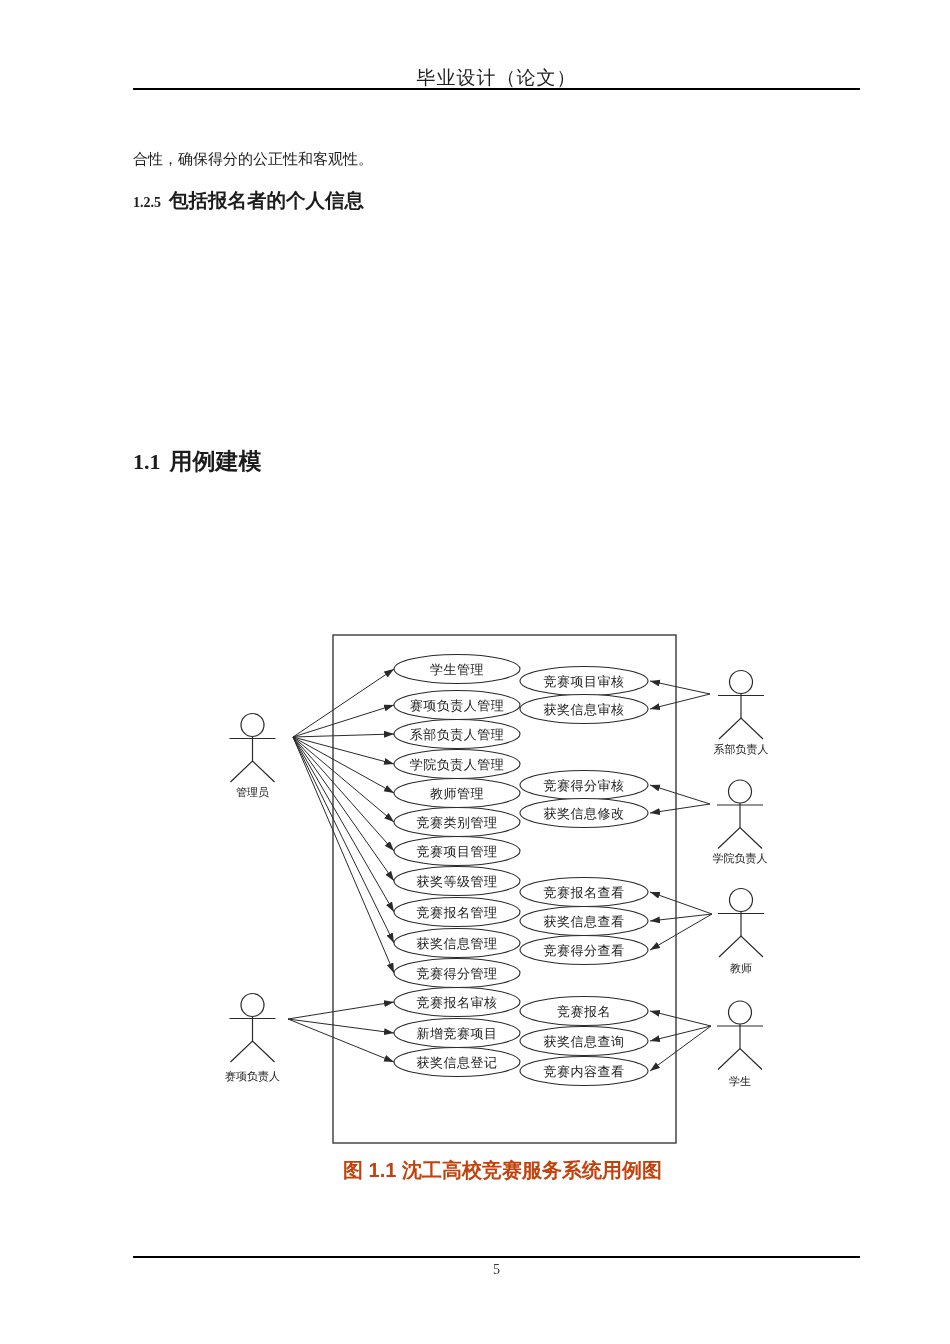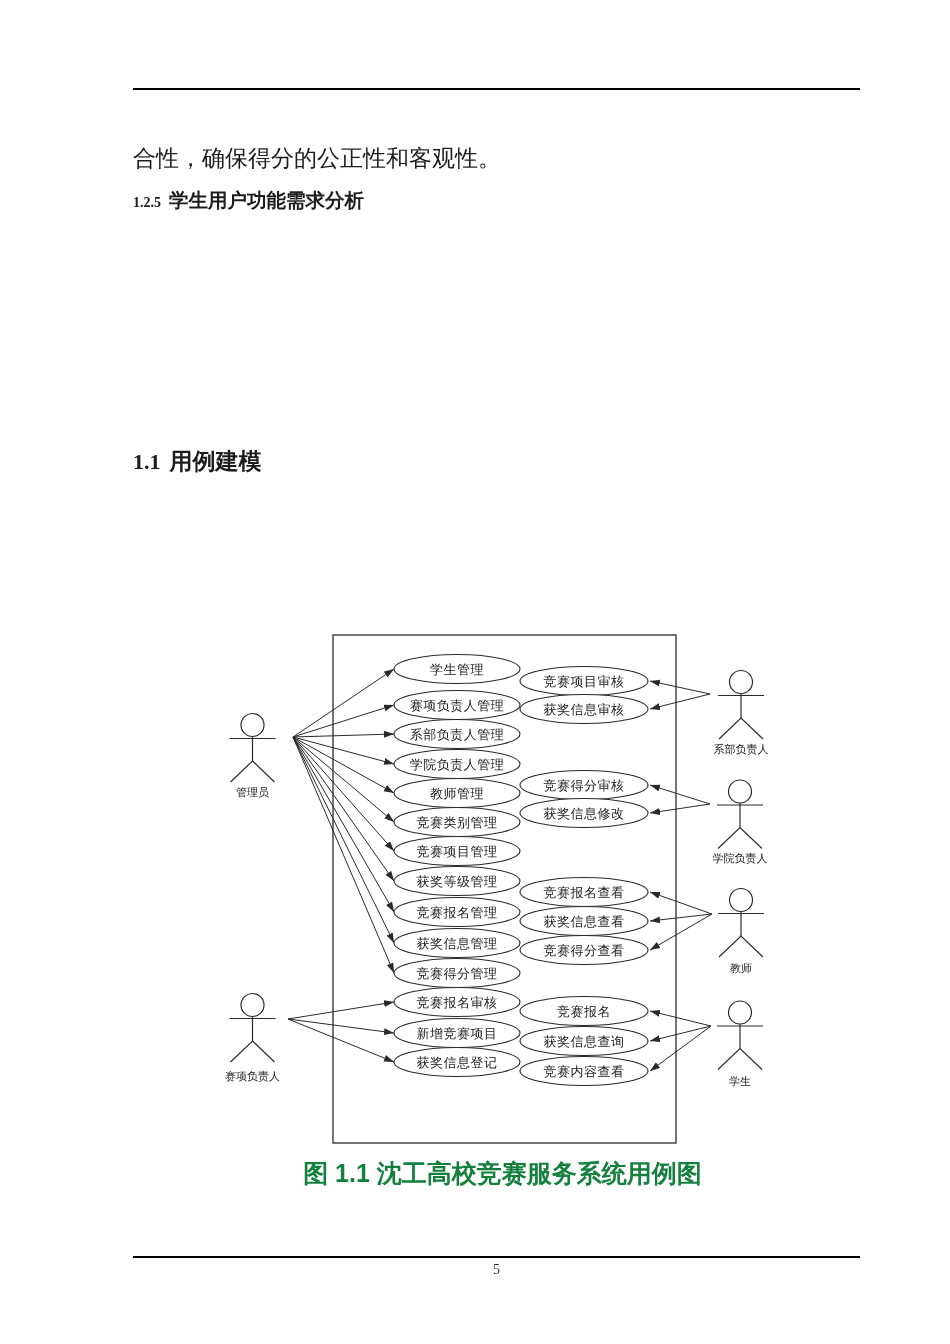--- a/index.html
+++ b/index.html
@@ -4,51 +4,52 @@
 <style>
   html,body{margin:0;padding:0;background:#ffffff;}
   .page{position:relative;width:950px;height:1344px;background:#ffffff;overflow:hidden;
         font-family:"Liberation Serif", serif;color:#1c1c1c;}
   .abs{position:absolute;}
   .col{left:133px;width:727px;}
   .header-title{top:64px;height:28px;line-height:28px;text-align:center;font-size:19px;letter-spacing:1px;color:#1f1f1f;}
   .header-rule{top:88px;height:2px;background:#000;}
   .footer-rule{top:1256px;height:2px;background:#000;}
   .page-num{top:1262px;text-align:center;font-size:14px;color:#333;}
-  .lead{top:144px;font-size:23px;line-height:30px;}
+  .lead{top:144px;font-size:15px;line-height:30px;}
   .para{font-size:19.5px;line-height:30px;text-align:justify;text-indent:39px;}
   .para sup{font-size:12px;line-height:0;}
   .h2{font-size:19.5px;line-height:28px;}
   .h2 .num{font-family:"Liberation Serif", serif;font-weight:bold;font-size:14px;margin-right:8px;}
   .h2 .ttl{font-family:"Liberation Sans", sans-serif;font-weight:bold;}
   .h1{font-size:23px;line-height:32px;}
   .h1 .num{font-family:"Liberation Serif", serif;font-weight:bold;font-size:22px;margin-right:9px;}
   .h1 .ttl{font-family:"Liberation Sans", sans-serif;font-weight:bold;text-align:right;}
   .figure-svg{left:130px;top:625px;width:745px;height:530px;}
   .caption{left:130px;top:1157px;width:745px;text-align:center;
-           font-family:"Liberation Sans", sans-serif;font-weight:bold;font-size:25px;color:#15803d;}
+           font-family:"Liberation Sans", sans-serif;font-weight:bold;font-size:20px;color:#c2410c;}
   
   .uc{fill:#ffffff;stroke:#2a2a2a;stroke-width:1.1;}
   .ucl{font-family:"Liberation Sans", sans-serif;font-size:13px;fill:#1a1a1a;text-anchor:middle;letter-spacing:0.5px;}
   .al{font-family:"Liberation Sans", sans-serif;font-size:11px;fill:#1a1a1a;text-anchor:middle;}
   .stick{stroke:#2a2a2a;stroke-width:1.2;fill:none;}
   .edge{stroke:#2a2a2a;stroke-width:1;marker-end:url(#arw);}
   .boundary{fill:none;stroke:#3a3a3a;stroke-width:1.4;}
 </style>
 </head>
 <body>
 
 <div class="page">
 
+  <div class="abs col header-title">毕业设计（论文）</div>
   <div class="abs col header-rule"></div>
 
   <div class="abs col lead">合性，确保得分的公正性和客观性。</div>
 
   <div class="abs col h2" style="top:186px;">
-    <span class="num">1.2.5</span><span class="ttl">学生用户功能需求分析</span>
+    <span class="num">1.2.5</span><span class="ttl">包括报名者的个人信息</span>
   </div>
 
 
   <div class="abs col h1" style="top:445px;">
     <span class="num">1.1</span><span class="ttl">用例建模</span>
   </div>
 
 
   <svg class="abs figure-svg" viewBox="130 625 745 530">
     <defs>

